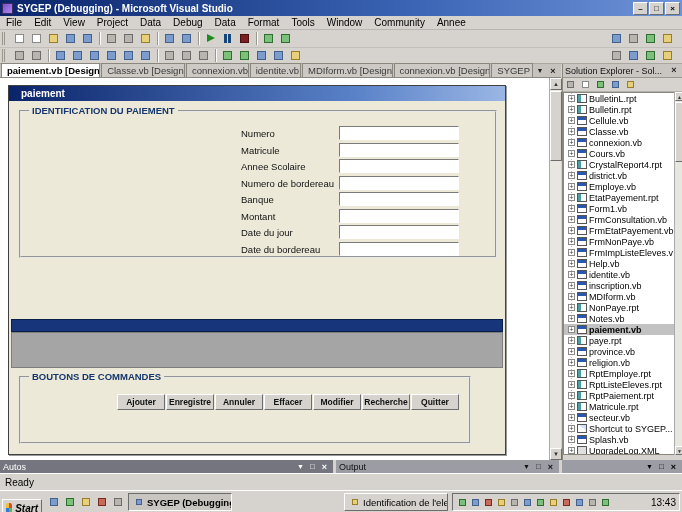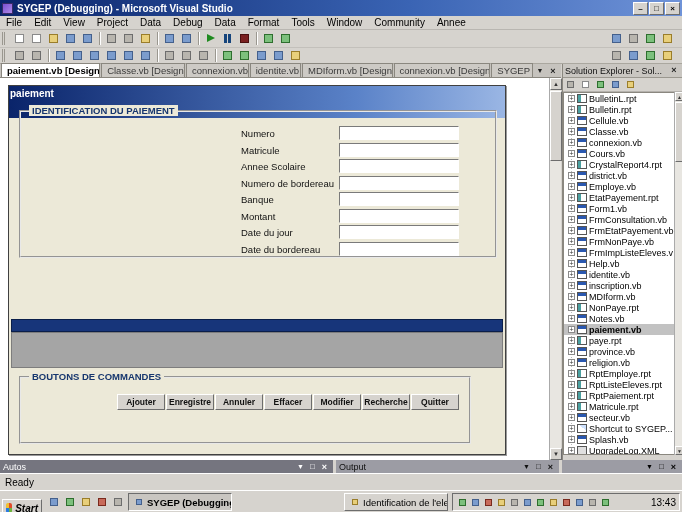--- a/index.html
+++ b/index.html
@@ -50,21 +50,21 @@
   .tab.active { background:#ffffff; color:#000; font-weight:bold; height:14px; }
   .tab-btns { margin-left:auto; display:flex; margin-right:2px; }
   .mini { width:12px; height:11px; margin-left:1px; text-align:center; font-size:7px; line-height:10px; color:#222; }
   .mi-down::before { content:"▼"; }
   .mi-max::before { content:"□"; font-size:8px; }
   .mi-close::before { content:"×"; font-size:9px; font-weight:bold; }
 
   
   .doc { left:0; top:78px; width:549px; height:382px; background:#fff; overflow:hidden; }
   .vbform { position:absolute; left:8px; top:7px; width:498px; height:370px; background:#ece9d8; border:1px solid #404040; box-shadow:1px 1px 0 #9a9a9a; }
-  .vbform-caption { position:absolute; left:0; top:0; width:100%; height:32px; background:linear-gradient(90deg,#0a246a,#5a82c8 70%,#9ab6e4); color:#fff; font-weight:bold; font-size:10px; line-height:15px; padding-left:1px; }
+  .vbform-caption { position:absolute; left:0; top:0; width:100%; height:15px; background:linear-gradient(90deg,#0a246a,#5a82c8 70%,#9ab6e4); color:#fff; font-weight:bold; font-size:10px; line-height:15px; padding-left:12px; }
   .grpbox { position:absolute; border:2px groove #e8e8e8; }
   .grp-label { position:absolute; top:-7px; left:8px; background:#ece9d8; padding:0 3px; font-size:9.5px; font-weight:bold; color:#16366e; white-space:nowrap; }
   .g1 { left:10px; top:24px; width:478px; height:148px; }
   .g2 { left:10px; top:290px; width:452px; height:68px; }
   .frow-label { position:absolute; left:232px; width:100px; font-size:9.5px; color:#111; }
   .tb-input { position:absolute; left:330px; width:120px; height:14px; border:1px solid; border-color:#7a7a7a #fff #fff #7a7a7a; background:#fff; font-family:"Liberation Sans",sans-serif; font-size:9.5px; padding:0 2px; }
   .navybar { position:absolute; left:2px; top:233px; width:492px; height:13px; background:#17357a; border:1px solid #0a1e4a; }
   .grayblock { position:absolute; left:2px; top:246px; width:492px; height:36px; background:#a5a5a5; border:1px solid #7d7d7d; }
   .btnrow { position:absolute; left:58px; top:16px; display:flex;padding-left:38px; }
   .cmdbtn { width:48px; height:16px; margin-right:1px; font-family:"Liberation Sans",sans-serif; font-size:8.5px; font-weight:bold; color:#111; background:#d6d3ce; border:1px solid; border-color:#fff #6d6d6d #6d6d6d #fff; line-height:13px; text-align:center; overflow:hidden; white-space:nowrap; }

